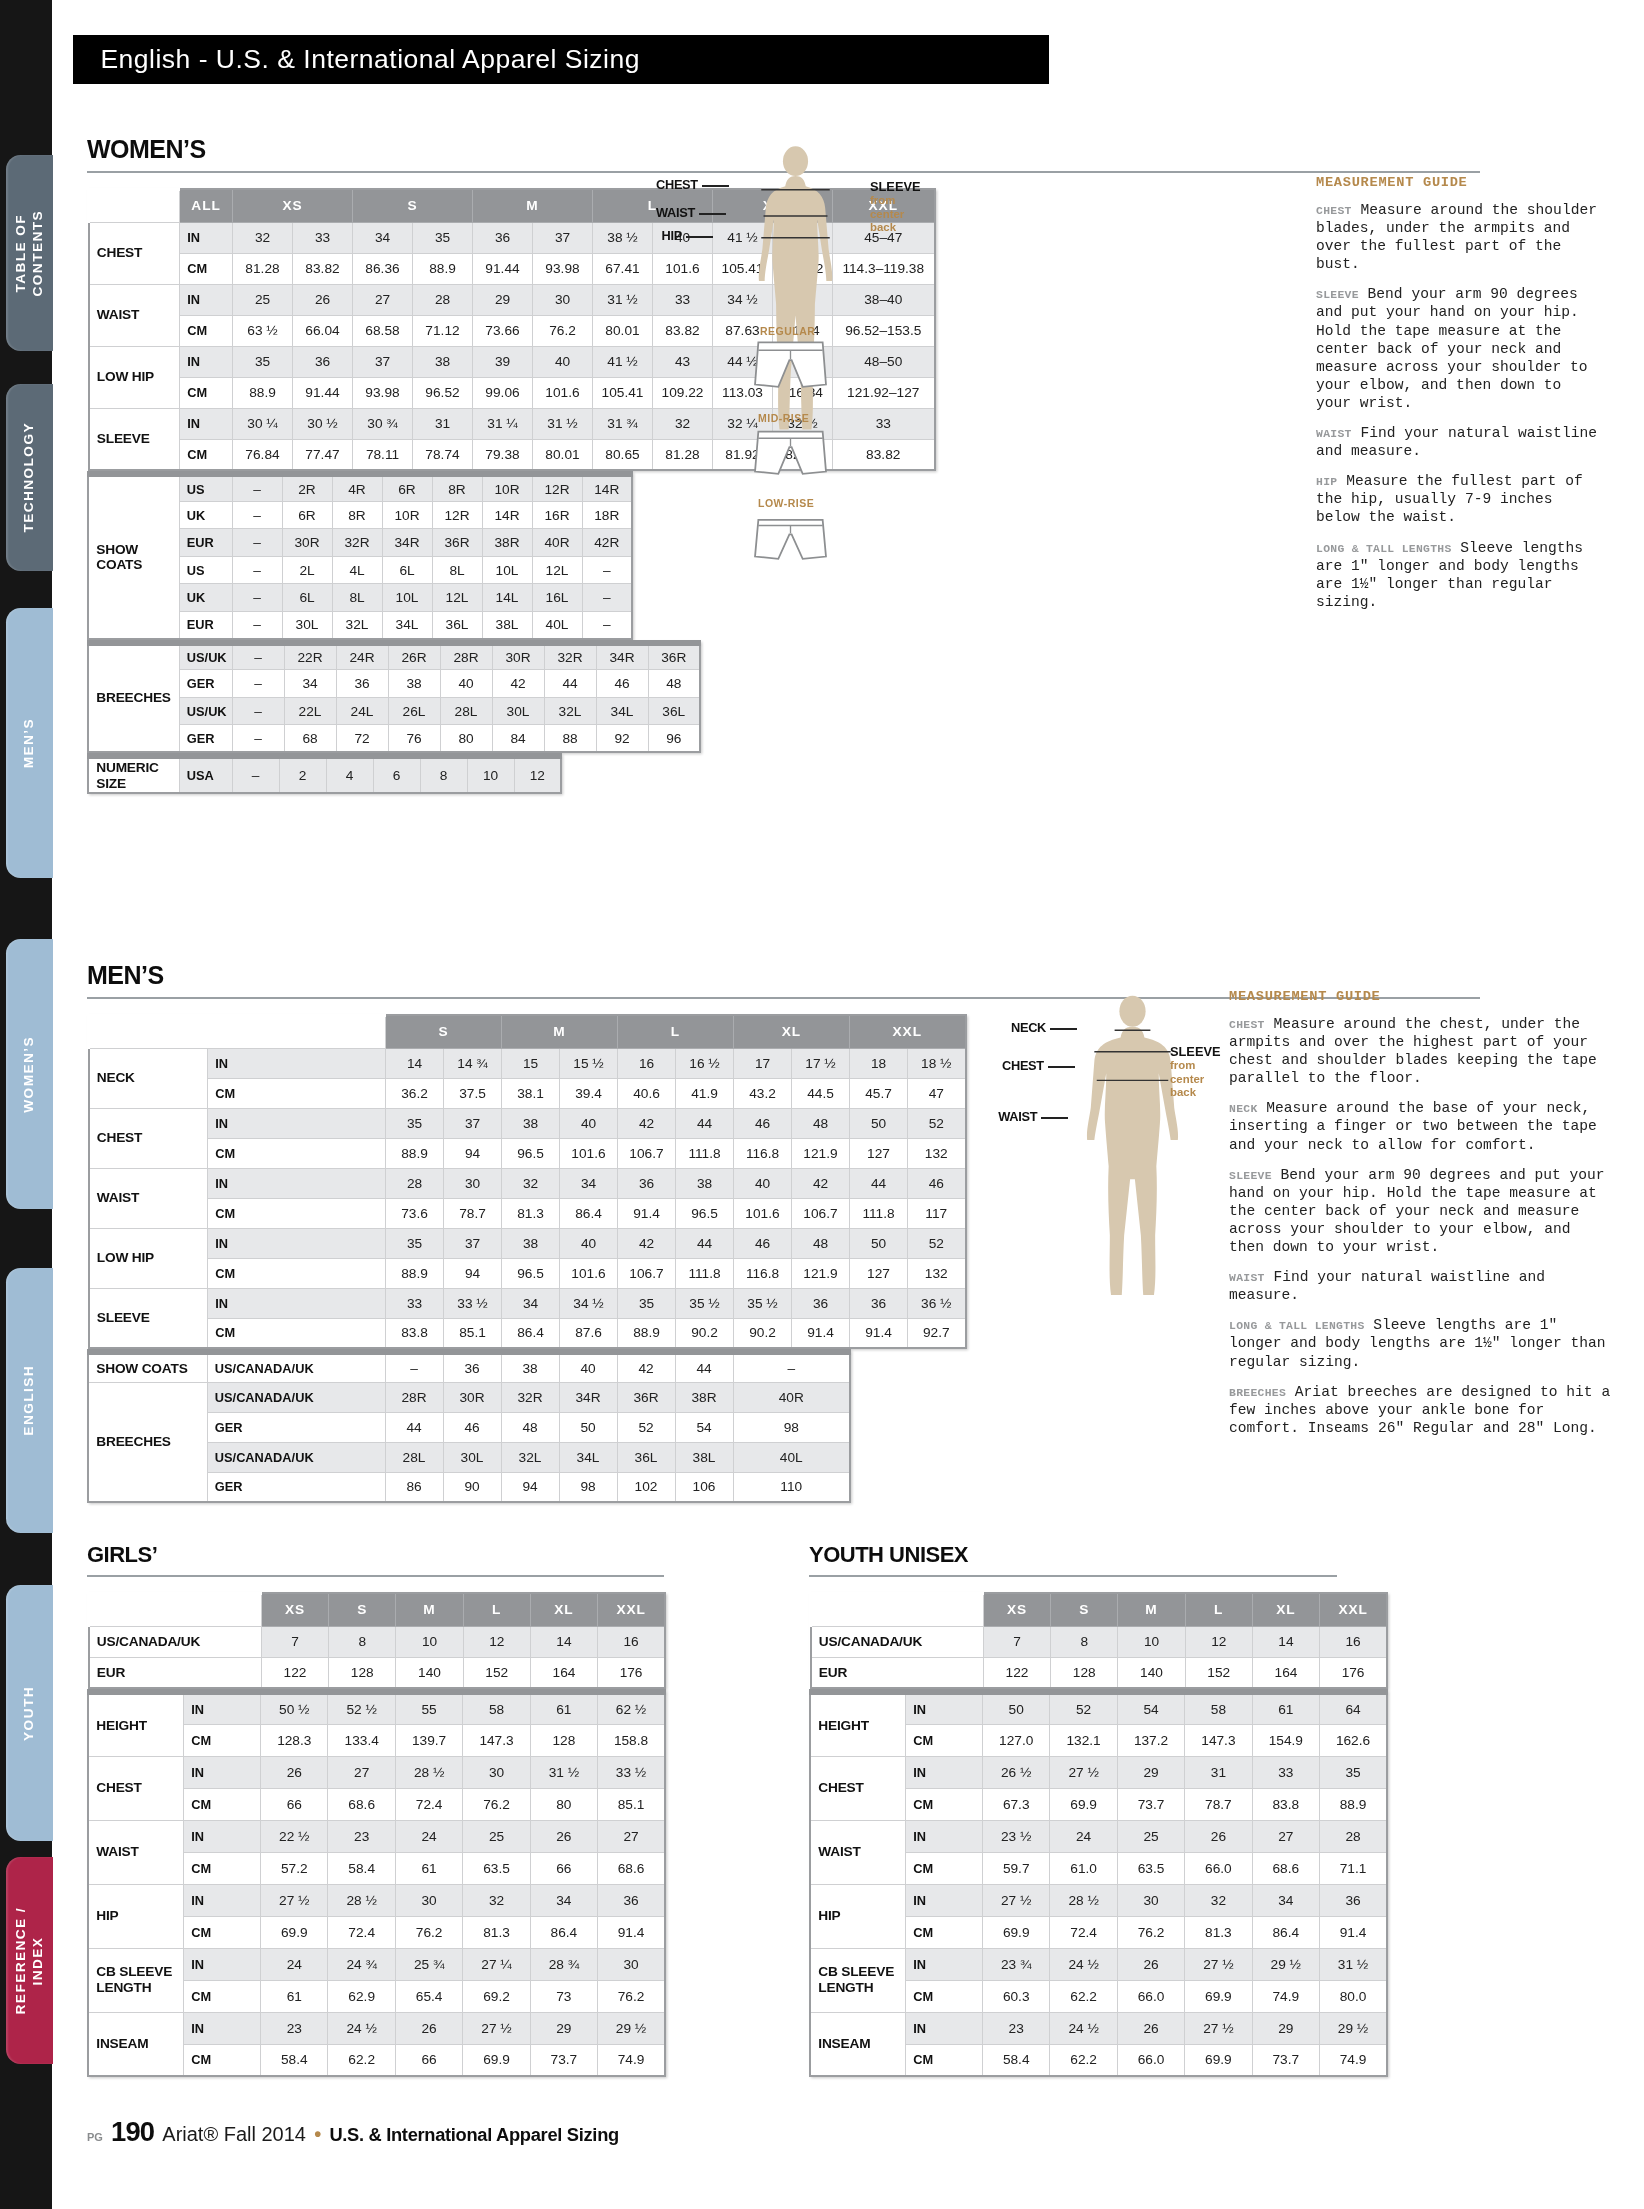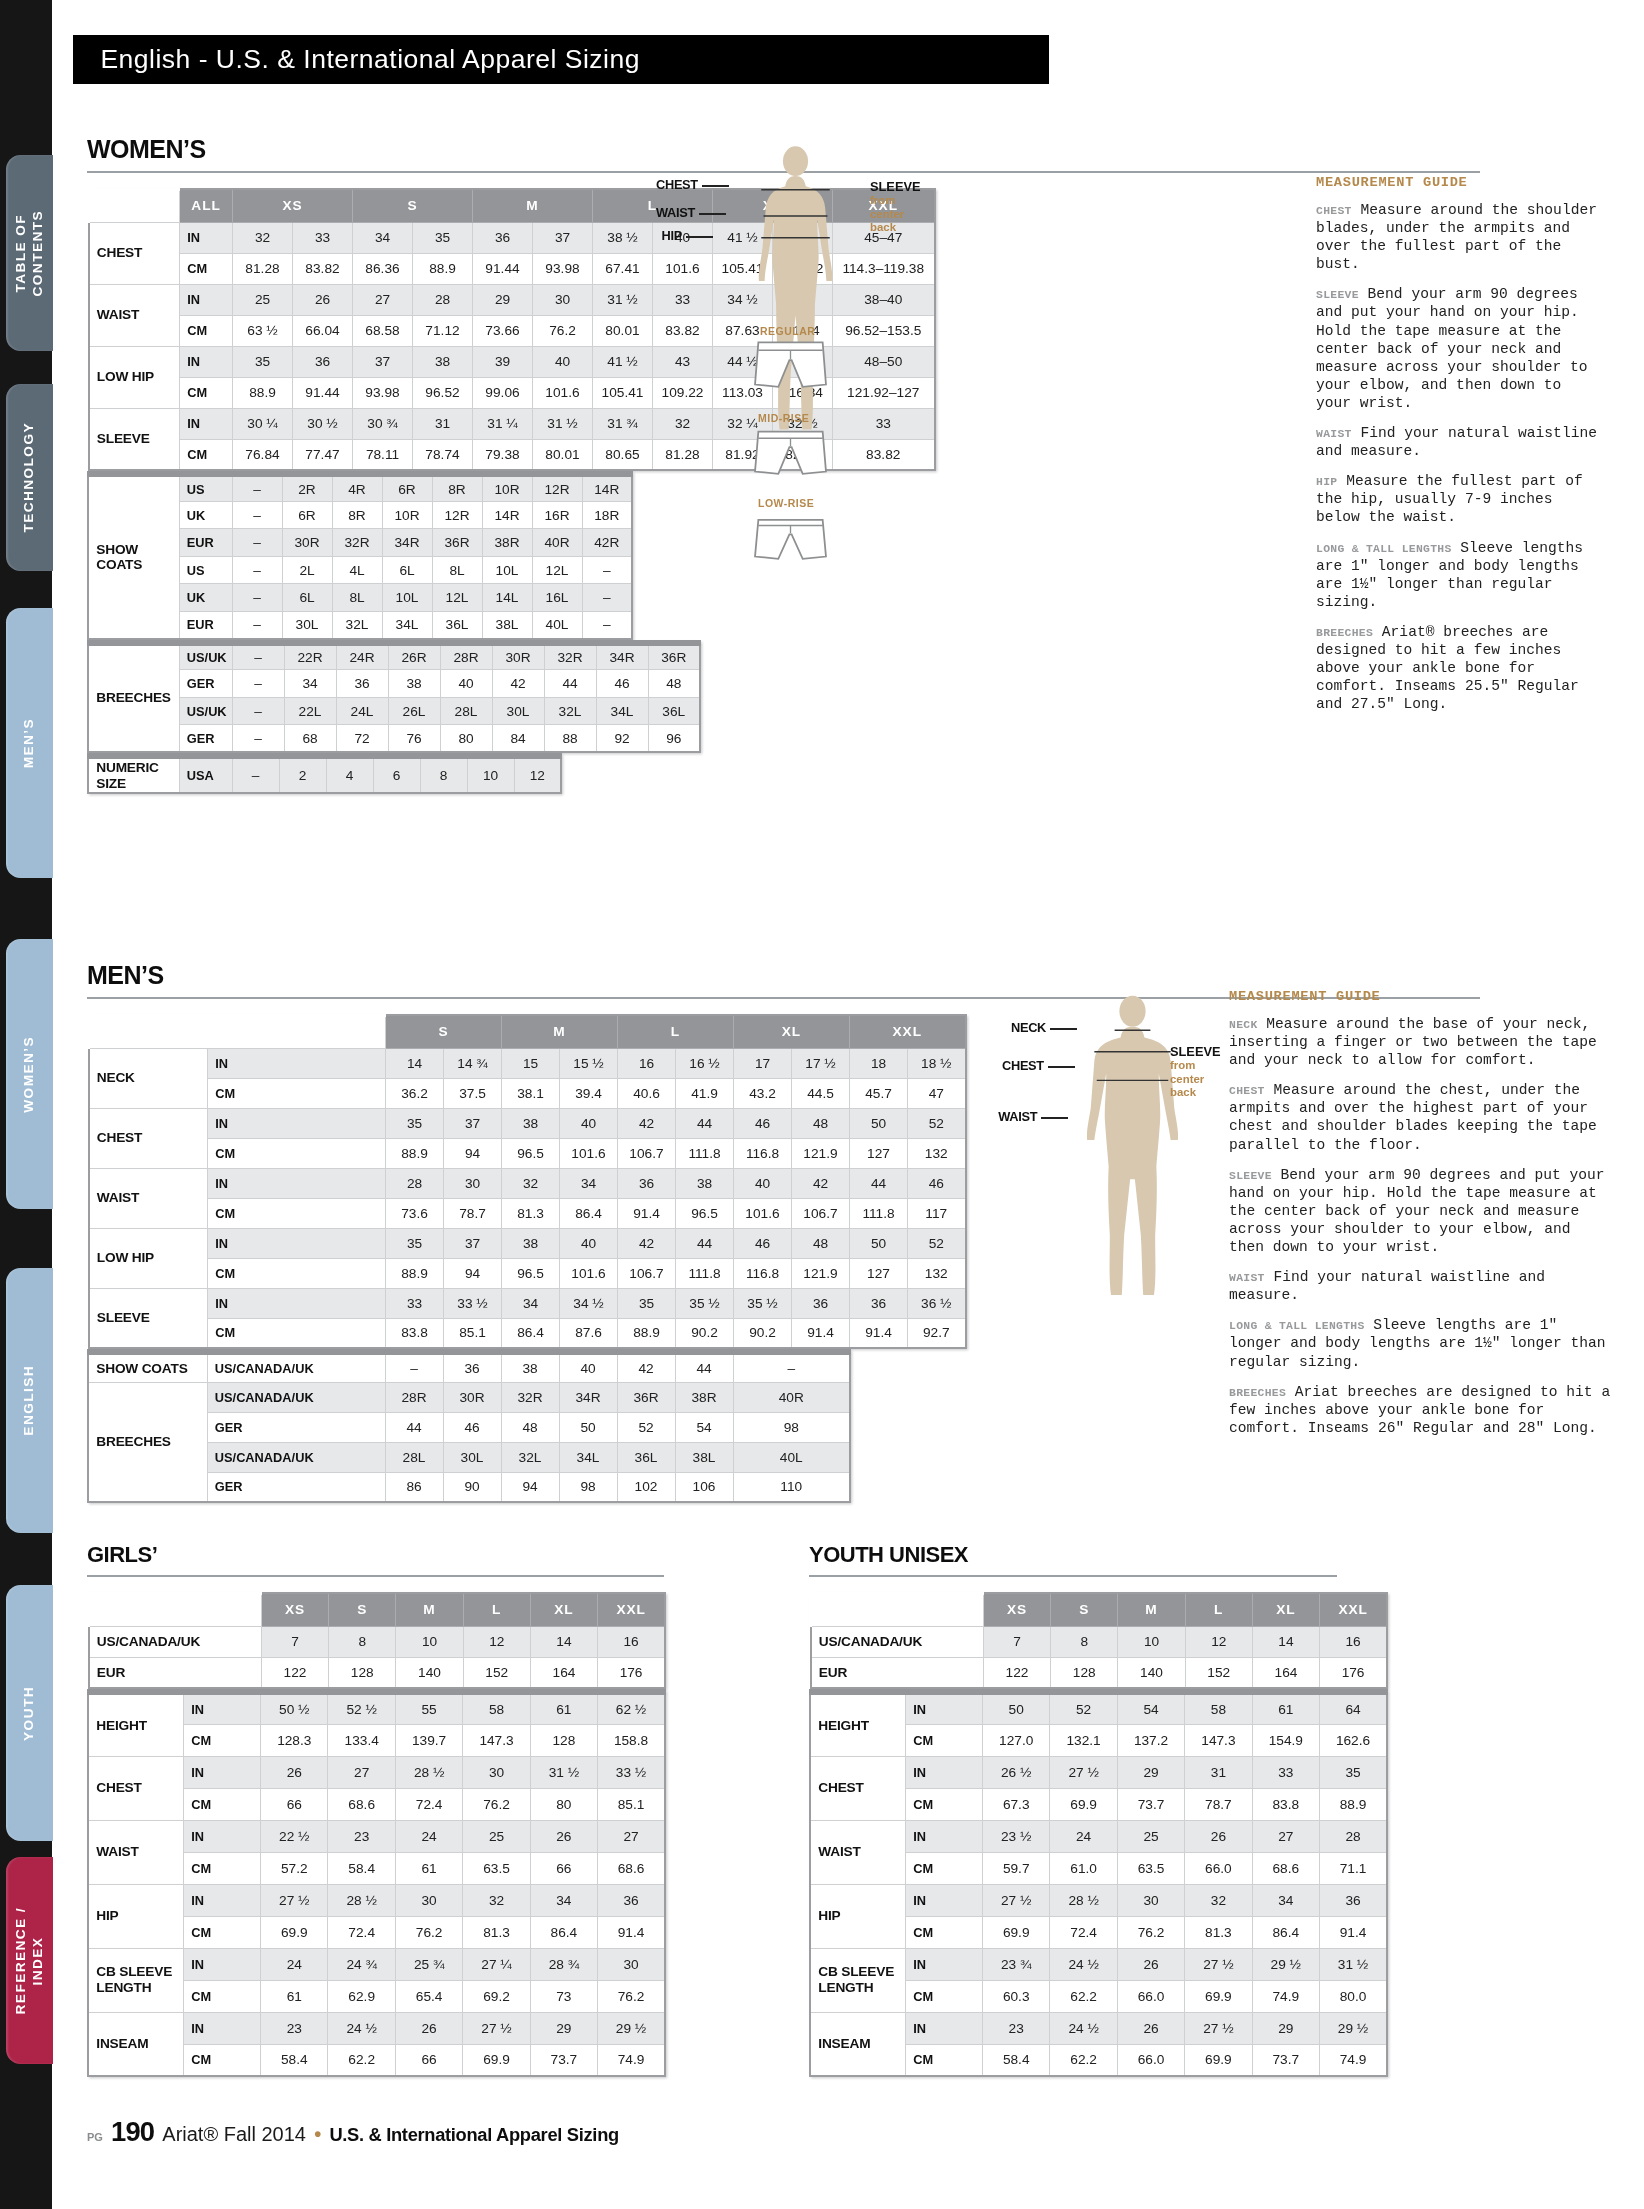--- a/index.html
+++ b/index.html
@@ -477,21 +477,20 @@
     </svg>
   </div>
 
   <div class="guide womens-guide">
     <div class="guide-title">MEASUREMENT GUIDE</div>
     <p><span class="term">CHEST</span> <span>Measure around the shoulder blades, under the armpits and over the fullest part of the bust.</span></p>
     <p><span class="term">SLEEVE</span> <span>Bend your arm 90 degrees and put your hand on your hip. Hold the tape measure at the center back of your neck and measure across your shoulder to your elbow, and then down to your wrist.</span></p>
     <p><span class="term">WAIST</span> <span>Find your natural waistline and measure.</span></p>
     <p><span class="term">HIP</span> <span>Measure the fullest part of the hip, usually 7-9 inches below the waist.</span></p>
     <p><span class="term">LONG &amp; TALL LENGTHS</span> <span>Sleeve lengths are 1" longer and body lengths are 1½" longer than regular sizing.</span></p>
-    <p><span class="term">BREECHES</span> <span>Ariat® breeches are designed to hit a few inches above your ankle bone for comfort. Inseams 25.5" Regular and 27.5" Long.</span></p>
   </div>
 
   <div class="block mens-block">
     <div class="sec-title">MEN’S</div>
     <div class="rule" style="width:1393px;"></div>
     <div>
         <table class="sz">
           <colgroup>
             <col style="width: 119px;">
             <col style="width: 178px;">
@@ -738,22 +737,22 @@
     <div class="fig-label" style="left:11px;top:71px;"><span>CHEST</span><span class="ln"></span></div>
     <div class="fig-label" style="left:7.3px;top:122px;"><span>WAIST</span><span class="ln"></span></div>
     <div class="sleeve-label" style="left:179px;top:57px;">
       <div class="st">SLEEVE</div>
       <div class="ss">from center back</div>
     </div>
   </div>
 
   <div class="guide mens-guide">
     <div class="guide-title">MEASUREMENT GUIDE</div>
+    <p><span class="term">CHEST</span> <span>Measure around the chest, under the armpits and over the highest part of your chest and shoulder blades keeping the tape parallel to the floor.</span></p>
     <p><span class="term">NECK</span> <span>Measure around the base of your neck, inserting a finger or two between the tape and your neck to allow for comfort.</span></p>
-    <p><span class="term">CHEST</span> <span>Measure around the chest, under the armpits and over the highest part of your chest and shoulder blades keeping the tape parallel to the floor.</span></p>
     <p><span class="term">SLEEVE</span> <span>Bend your arm 90 degrees and put your hand on your hip. Hold the tape measure at the center back of your neck and measure across your shoulder to your elbow, and then down to your wrist.</span></p>
     <p><span class="term">WAIST</span> <span>Find your natural waistline and measure.</span></p>
     <p><span class="term">LONG &amp; TALL LENGTHS</span> <span>Sleeve lengths are 1" longer and body lengths are 1½" longer than regular sizing.</span></p>
     <p><span class="term">BREECHES</span> <span>Ariat breeches are designed to hit a few inches above your ankle bone for comfort. Inseams 26" Regular and 28" Long.</span></p>
   </div>
 
   <div class="block girls-block">
     <div class="sec-title" style="font-size:22px;">GIRLS’</div>
     <div class="rule" style="width:577px;"></div>
     <div>

